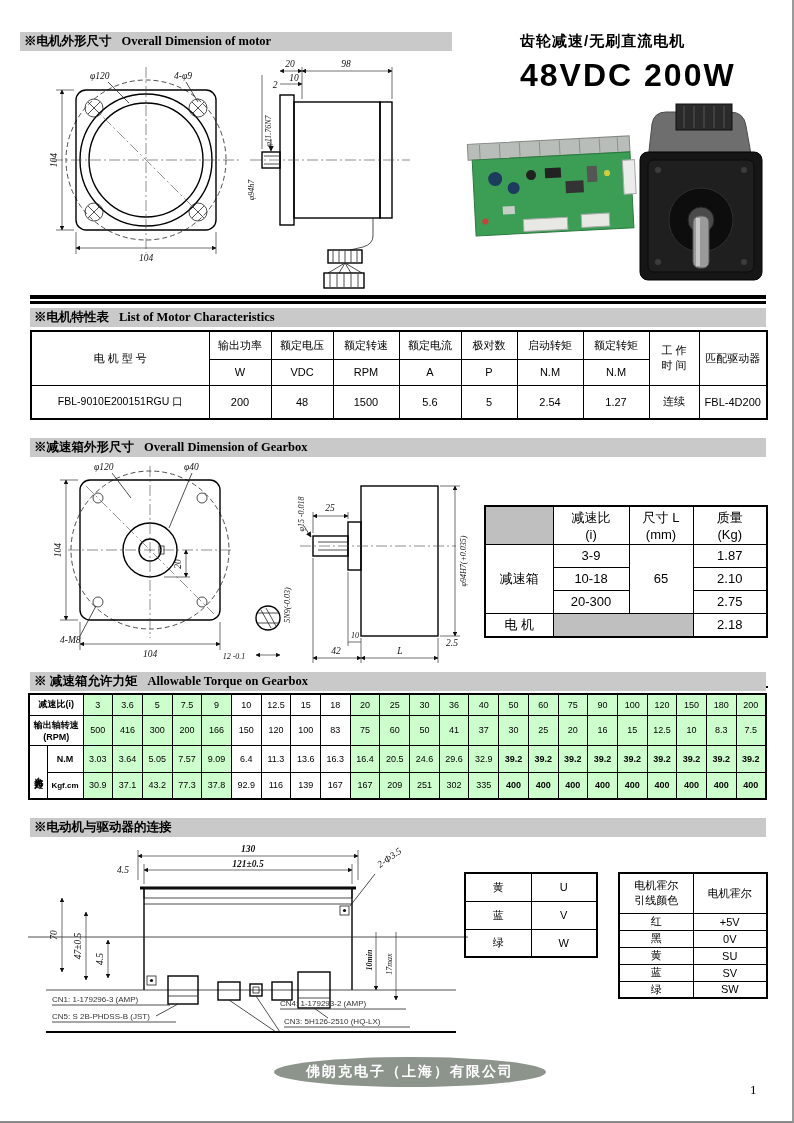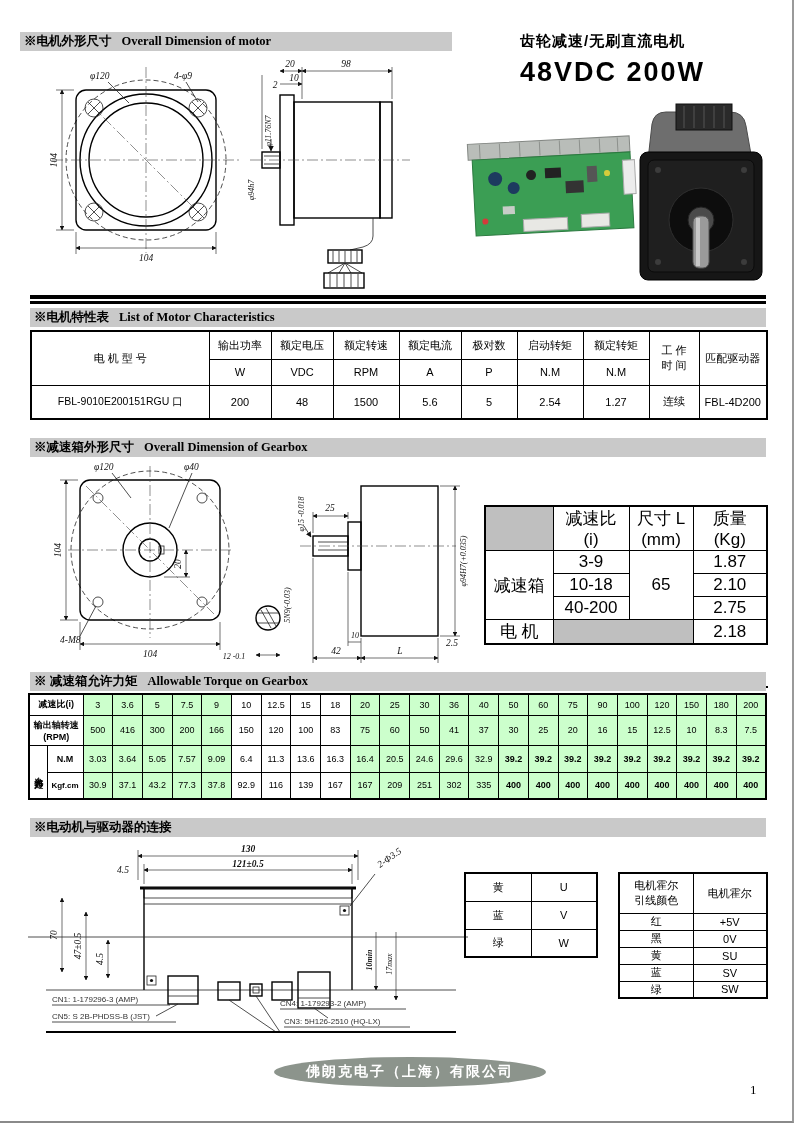--- a/index.html
+++ b/index.html
@@ -9,39 +9,39 @@
           font-family:"Liberation Sans", sans-serif; color:#000; }
   .abs { position:absolute; }
 
   
   .sec-hdr { background:#c9c9c9; height:19px; display:flex; align-items:center; gap:10px;
              padding:0 4px; font-weight:bold; font-size:12.5px; }
   .sec-hdr .en { font-family:"Liberation Serif", serif; font-weight:bold; }
 
   
   .prod1 { font-size:15px; font-weight:bold; letter-spacing:1px; }
-  .prod2 { font-size:27px; font-weight:bold; letter-spacing:2px; margin-top:6px; }
+  .prod2 { font-size:32px; font-weight:bold; letter-spacing:2px; margin-top:6px; }
 
   
   .bar-a { height:4px; background:#000; }
   .bar-b { height:2px; background:#fff; }
   .bar-c { height:3px; background:#000; }
 
   table { border-collapse:collapse; table-layout:fixed; }
   td, th { border:1px solid #000; text-align:center; vertical-align:middle; font-weight:normal; }
   .pre { white-space:pre-line; }
 
   
   .char-t { width:736px; font-size:11px; }
   .char-t { border:2px solid #000; }
   .char-t td { border:1.5px solid #000; }
   .char-t .model { font-size:10.5px; }
 
   
-  .gb-t { width:282px; font-size:17px; border:2px solid #000; }
+  .gb-t { width:282px; font-size:13px; border:2px solid #000; }
   .gb-t td { border:1.5px solid #000; }
   .gray { background:#bfbfbf; }
 
   
   .tq-t { width:738px; font-size:9px; border:2px solid #000; }
   .tq-t td { border:1px solid #000; padding:0; }
   .tq-t .lbl { font-size:9px; font-weight:bold; background:#fff; padding:0 1px; }
   .tg { background:#ccffcc; }
   .tw { background:#ffffff; }
   .tb { font-weight:bold; }
@@ -382,21 +382,21 @@
       <td rowspan="3">减速箱</td>
       <td>3-9</td>
       <td rowspan="3">65</td>
       <td>1.87</td>
     </tr>
     <tr style="height:23px">
       <td>10-18</td>
       <td>2.10</td>
     </tr>
     <tr style="height:23px">
-      <td>40-200</td>
+      <td>20-300</td>
       <td>2.75</td>
     </tr>
     <tr style="height:24px">
       <td>电  机</td>
       <td colspan="2" class="gray"></td>
       <td>2.18</td>
     </tr>
   </tbody>
     </table>
 

